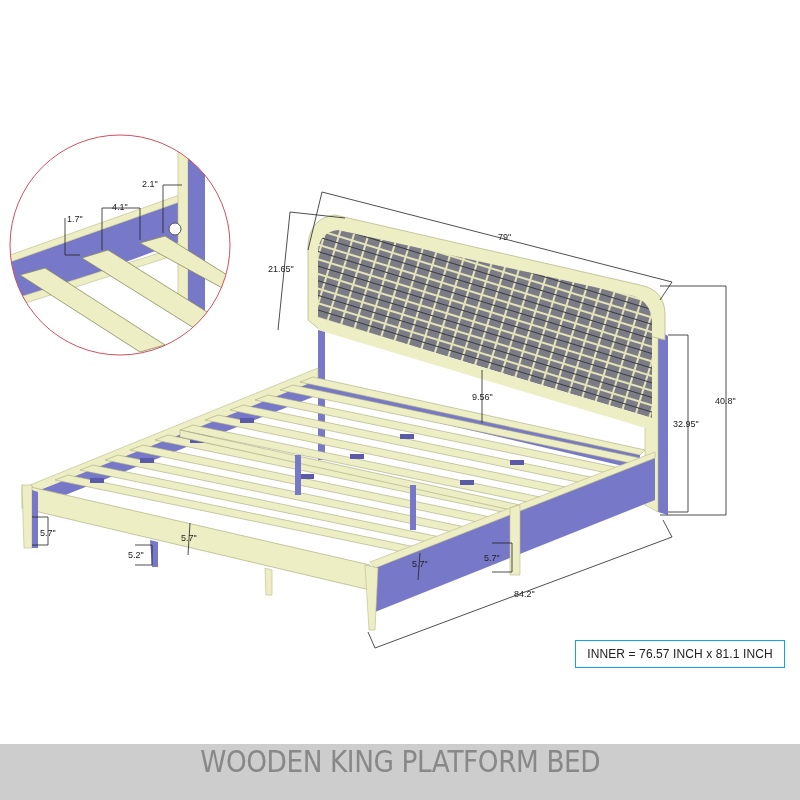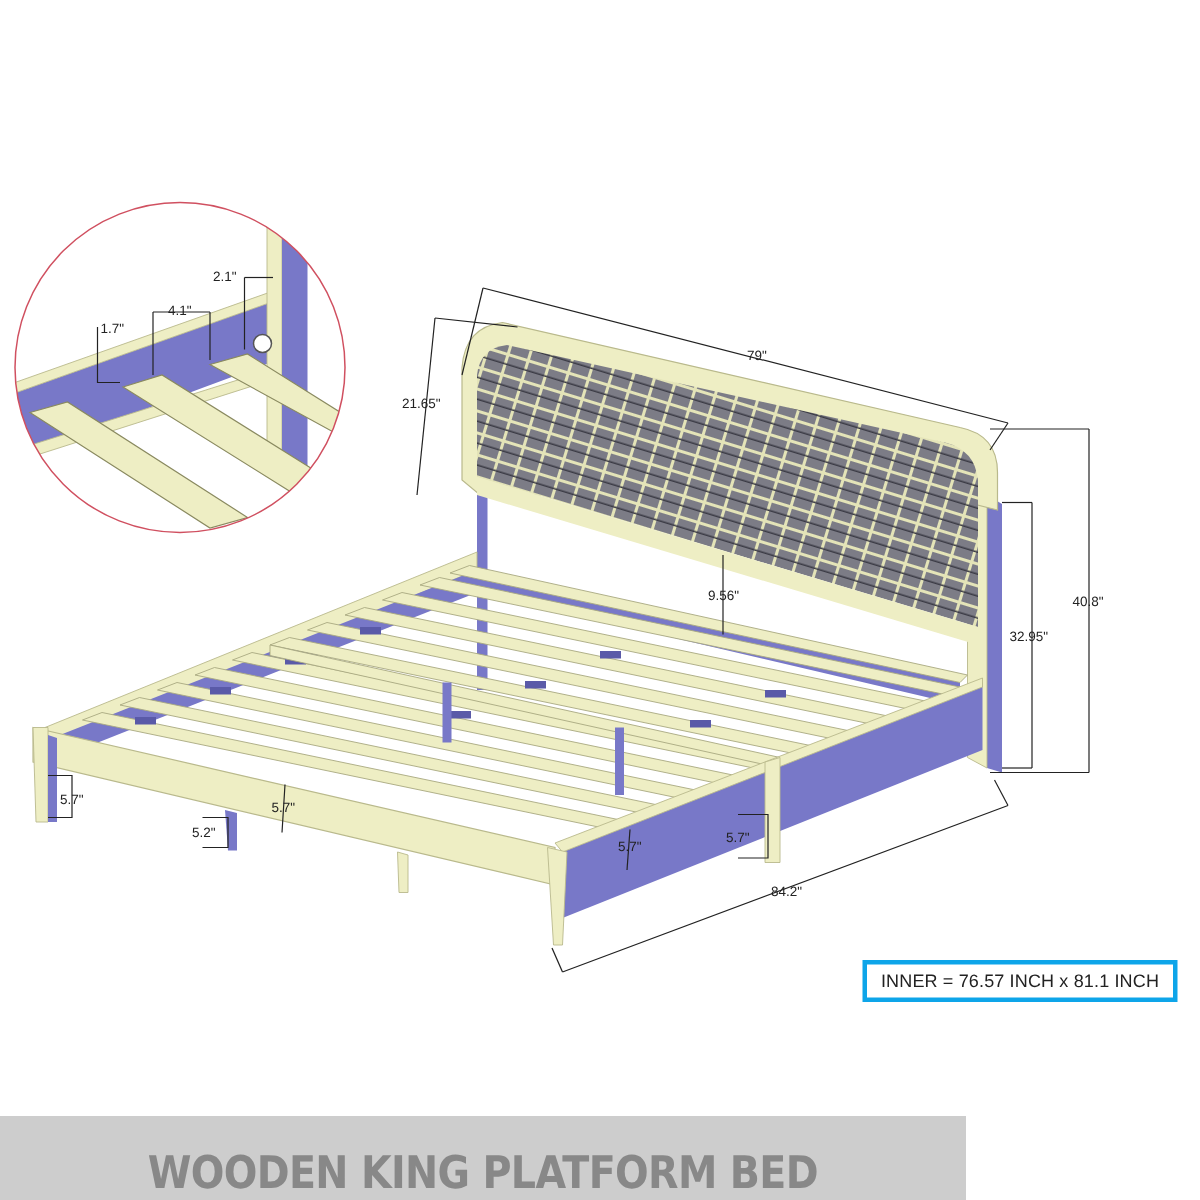--- a/index.html
+++ b/index.html
@@ -1,27 +1,27 @@
 <!DOCTYPE html>
 <html><head>
 <meta charset="utf-8">
 <style>
   html, body { margin:0; padding:0; background:#ffffff; }
   body { width:800px; height:800px; position:relative; overflow:hidden; font-family:"Liberation Sans", sans-serif; }
   #stage { position:absolute; left:0; top:0; width:800px; height:745px; }
   .dim { font-family:"Liberation Sans", sans-serif; font-size:9px; fill:#222; }
   .inner-box {
     position:absolute; left:575px; top:640px; width:210px; height:28px;
-    border:3px solid #0ea5e9; background:#fff; box-sizing:border-box;
+    border:1px solid #0ea5e9; background:#fff; box-sizing:border-box;
     display:flex; align-items:center; justify-content:center;
     font-size:12px; color:#222; letter-spacing:0.1px;
   }
   .title-bar {
-    position:absolute; left:0; top:744px; width:644px; height:56px;
-    background:#cdcdcd; display:flex; align-items:flex-end; justify-content:center;font-weight:bold;
+    position:absolute; left:0; top:744px; width:800px; height:56px;
+    background:#cdcdcd; display:flex; align-items:flex-start; justify-content:center;
   }
   .title-text {
     font-family:"DejaVu Sans", sans-serif; font-size:30px; color:#888888;
     letter-spacing:-0.5px; transform:scaleX(0.88);
   }
 </style>
 </head>
 <body>
 
 <div id="stage">

